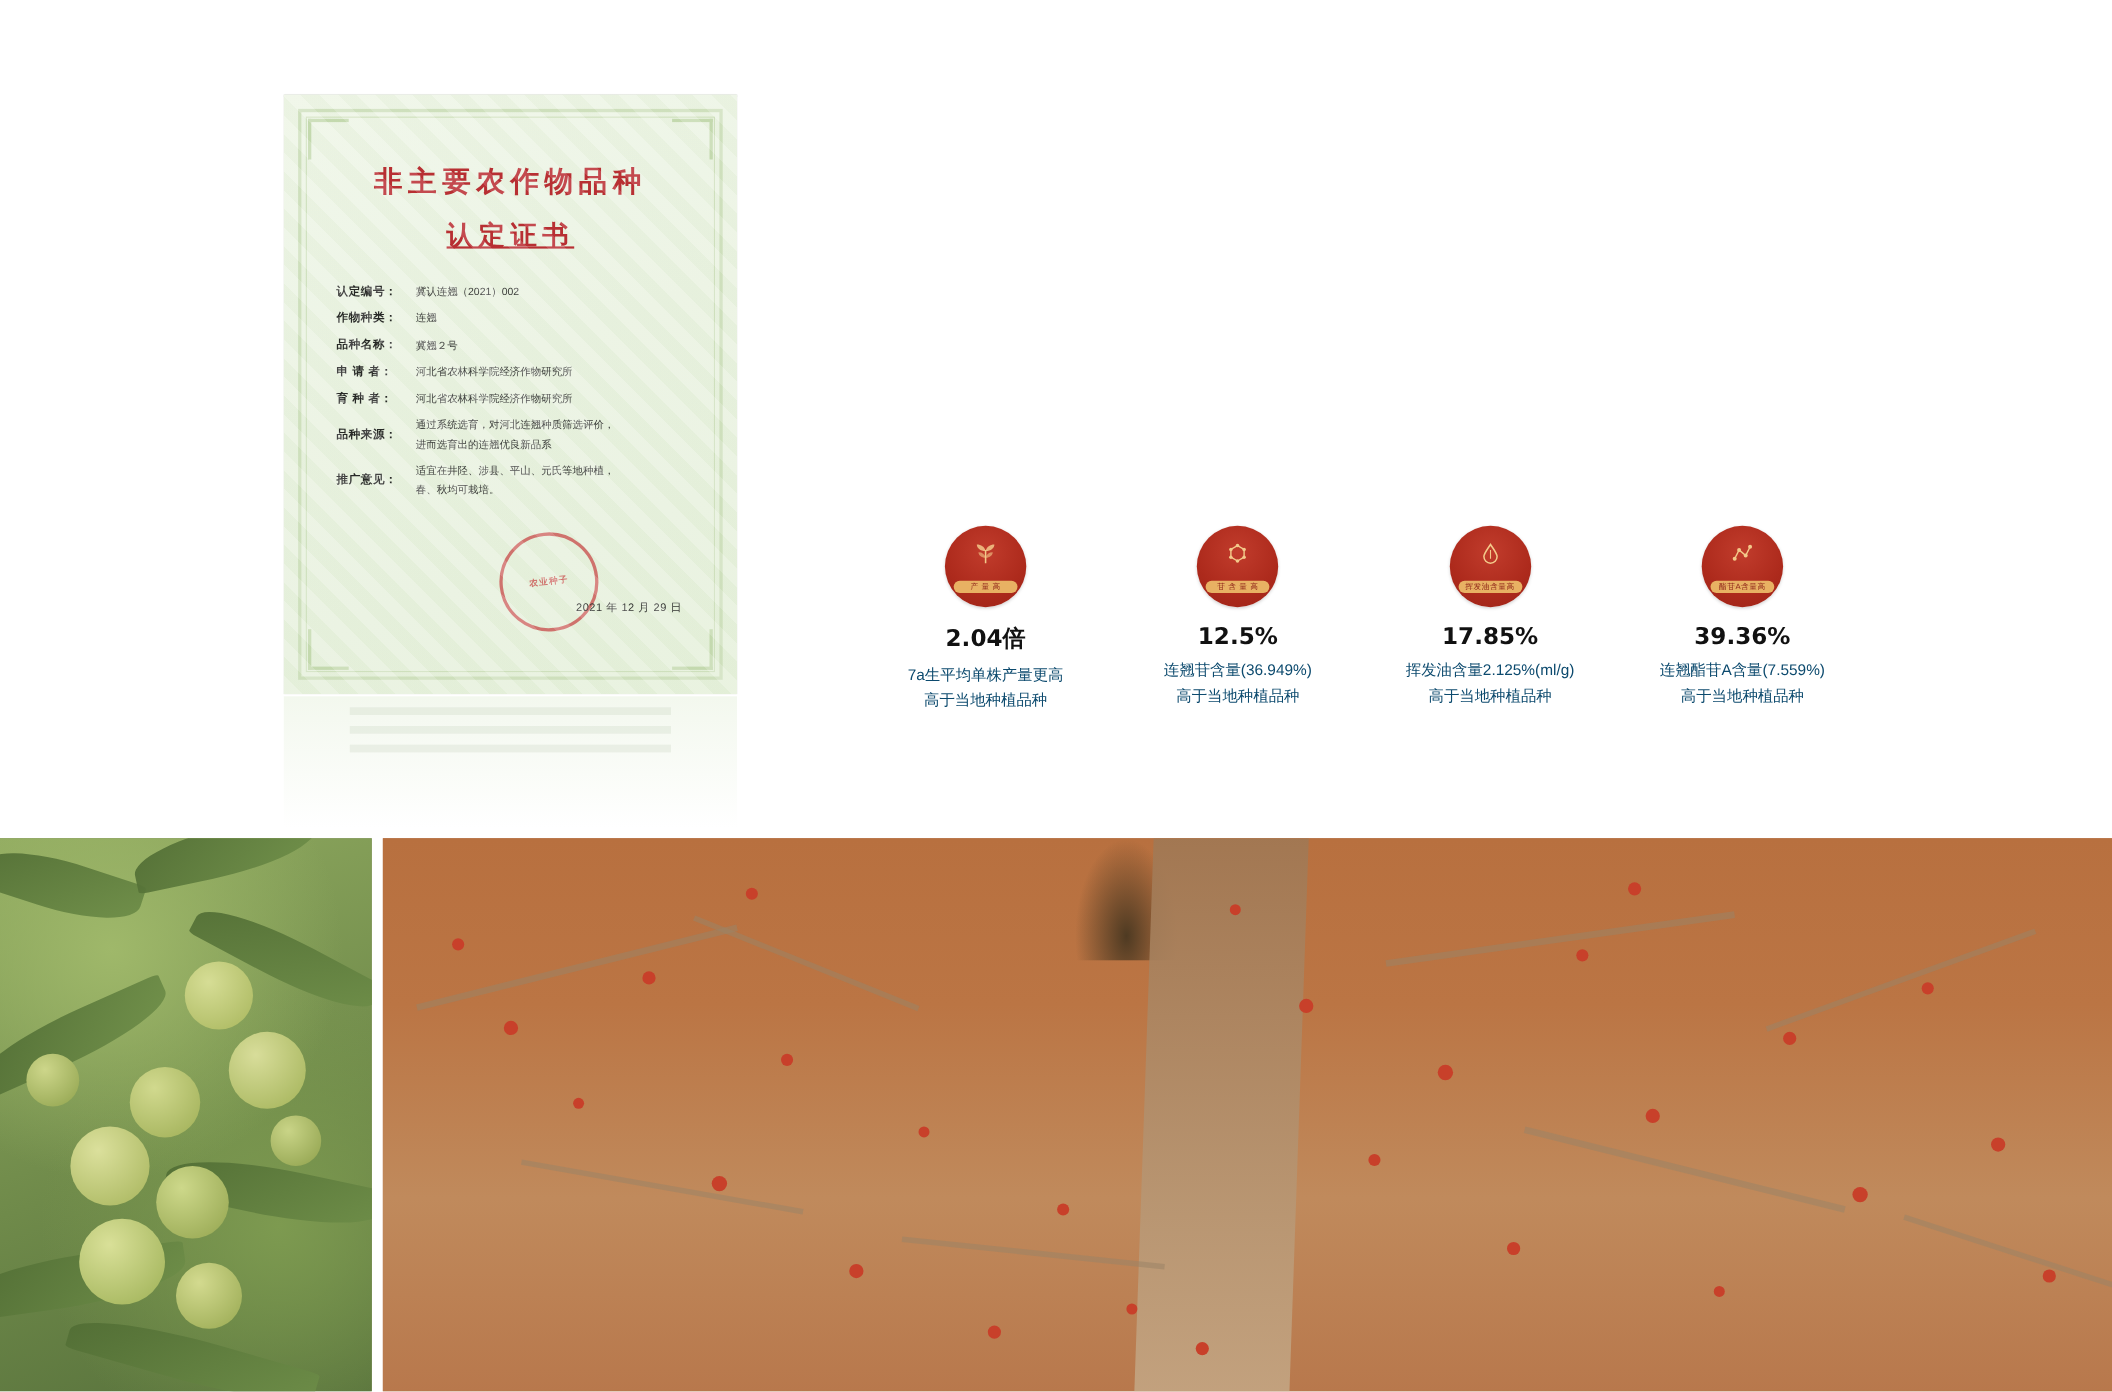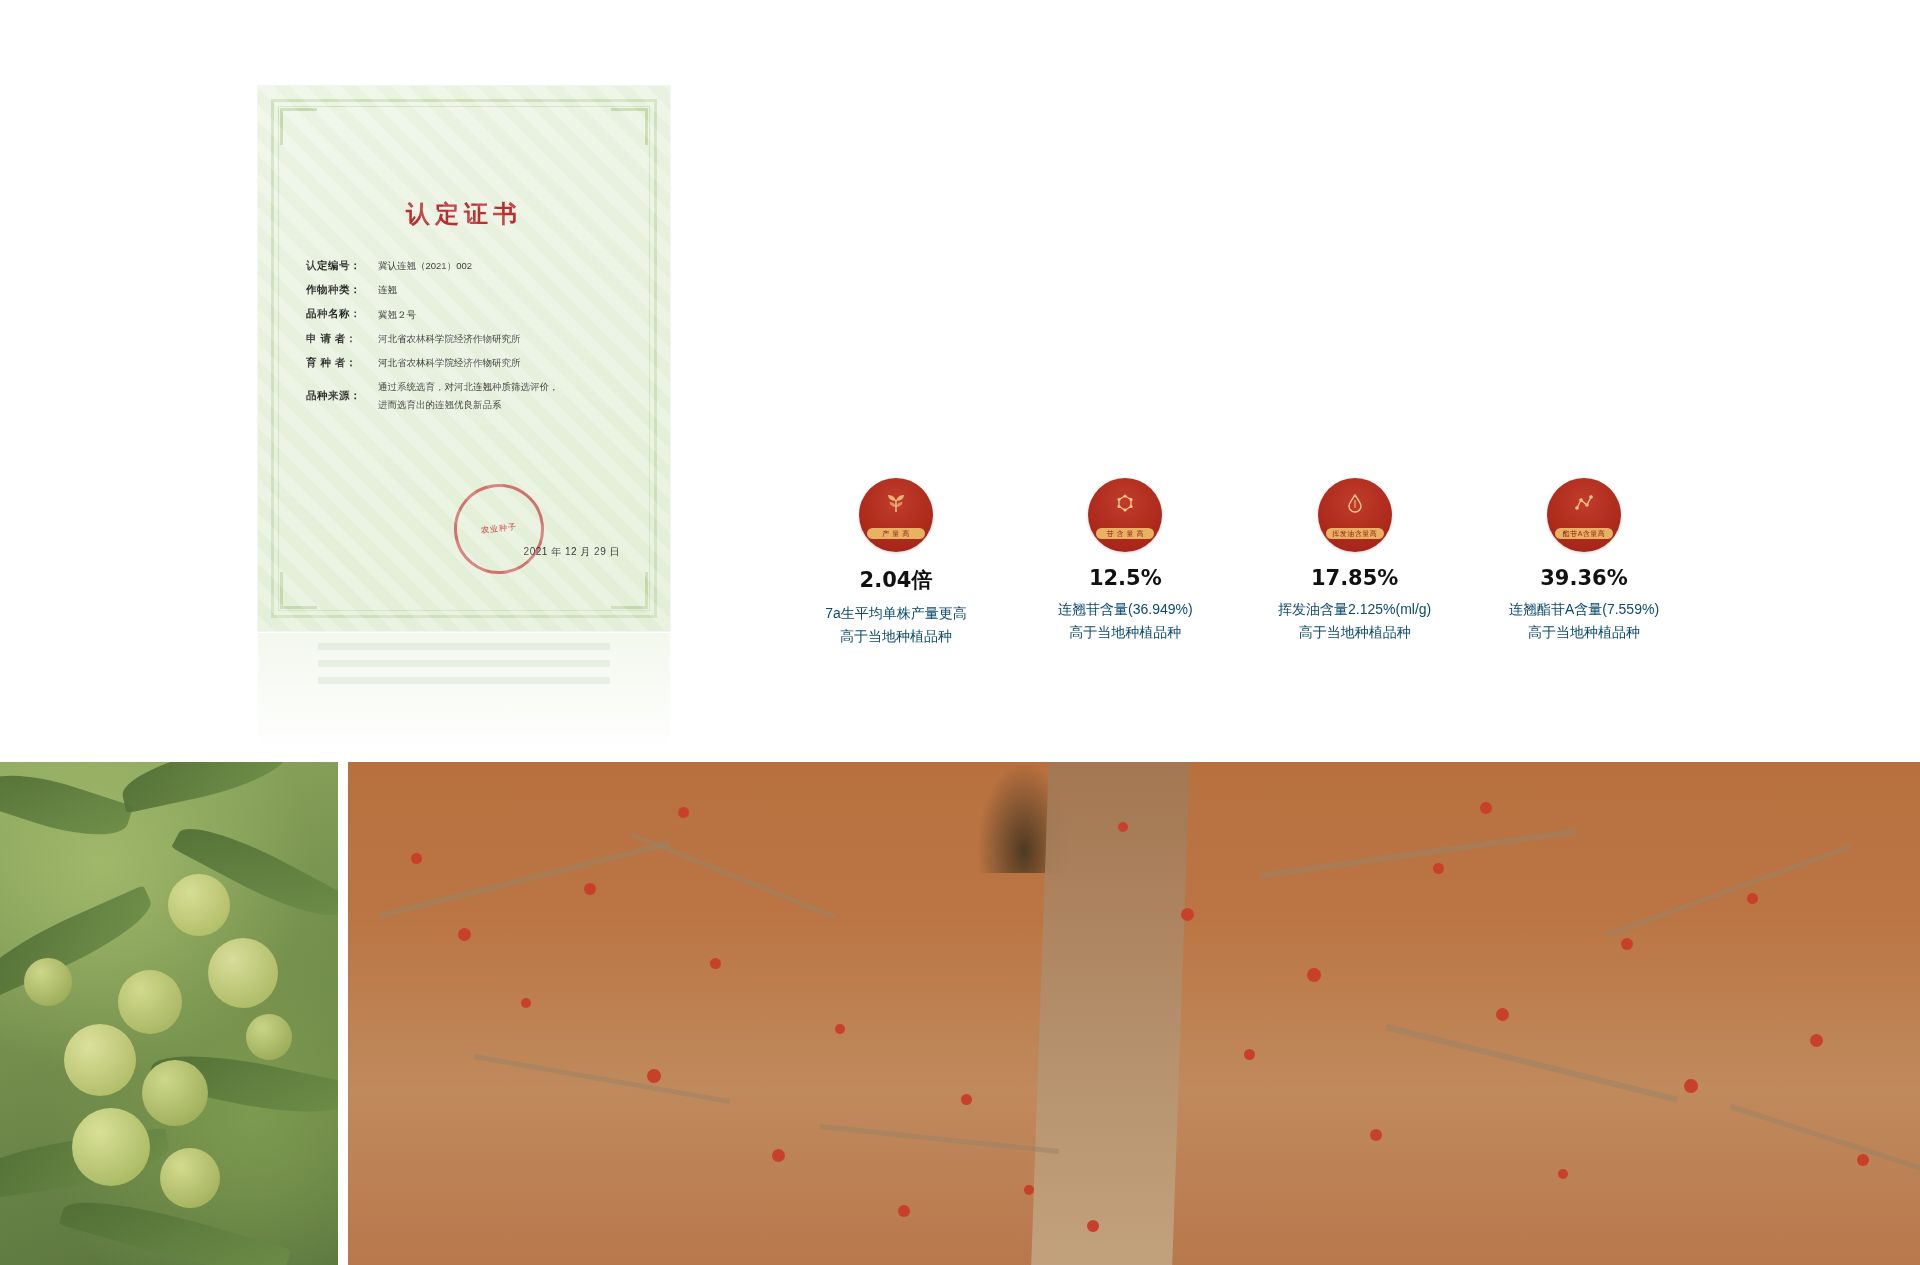--- a/index.html
+++ b/index.html
@@ -86,20 +86,21 @@
   .cert-title2 {
     position: absolute;
     left: 0; right: 0;
     top: 112px;
     text-align: center;
     font-size: 24px;
     font-weight: bold;
     letter-spacing: 5px;
     color: #b7242a;
     font-family: "DejaVu Sans", sans-serif;
+    text-decoration: underline;
   }
 
   .cert-fields {
     position: absolute;
     left: 48px;
     top: 172px;
     right: 40px;
   }
   .cert-row {
     display: flex;
@@ -342,20 +343,21 @@
 
   <div class="cert-wrap">
     <div class="cert">
       <div class="cert-border-outer"></div>
       <div class="cert-border-inner"></div>
       <div class="cert-corner cc-tl"></div>
       <div class="cert-corner cc-tr"></div>
       <div class="cert-corner cc-bl"></div>
       <div class="cert-corner cc-br"></div>
 
+      <div class="cert-title1">非主要农作物品种</div>
       <div class="cert-title2">认定证书</div>
 
       <div class="cert-fields">
         <div class="cert-row">
           <div class="cert-label">认定编号：</div>
           <div class="cert-value">冀认连翘（2021）002</div>
         </div>
         <div class="cert-row">
           <div class="cert-label">作物种类：</div>
           <div class="cert-value">连翘</div>
@@ -370,20 +372,27 @@
         </div>
         <div class="cert-row">
           <div class="cert-label">育 种 者：</div>
           <div class="cert-value">河北省农林科学院经济作物研究所</div>
         </div>
         <div class="cert-row">
           <div class="cert-label">品种来源：</div>
           <div class="cert-value">
             <span>通过系统选育，对河北连翘种质筛选评价，</span>
             <span class="line2">进而选育出的连翘优良新品系</span>
+          </div>
+        </div>
+        <div class="cert-row">
+          <div class="cert-label">推广意见：</div>
+          <div class="cert-value">
+            <span>适宜在井陉、涉县、平山、元氏等地种植，</span>
+            <span class="line2">春、秋均可栽培。</span>
           </div>
         </div>
       </div>
 
       <div class="cert-seal">
         <span>农业种子</span>
       </div>
 
       <div class="cert-date">2021 年 12 月 29 日</div>
     </div>

